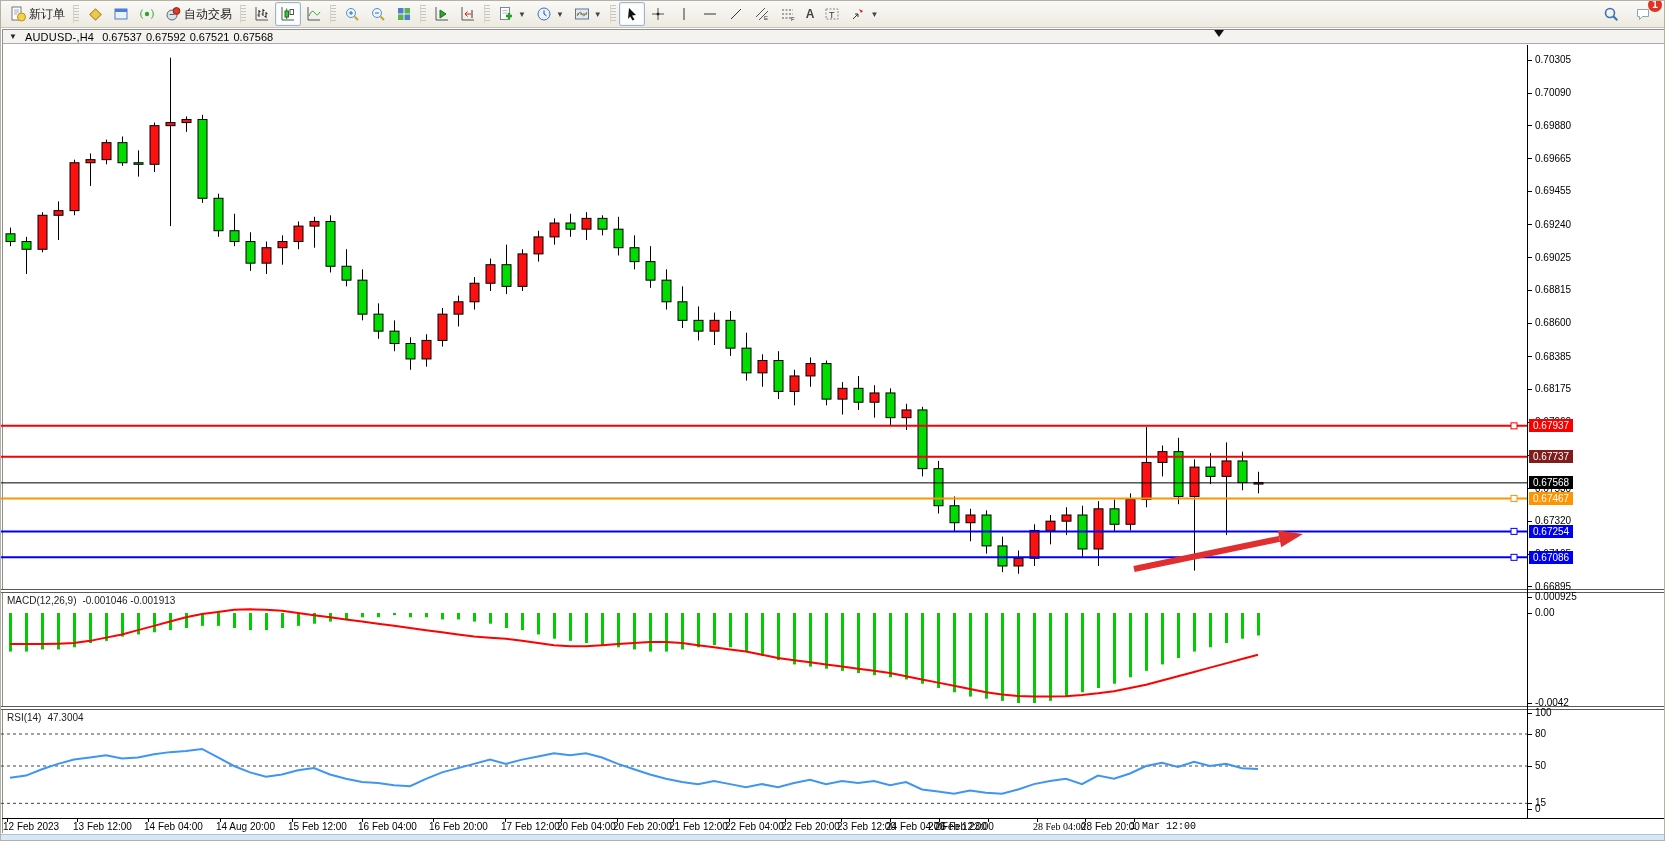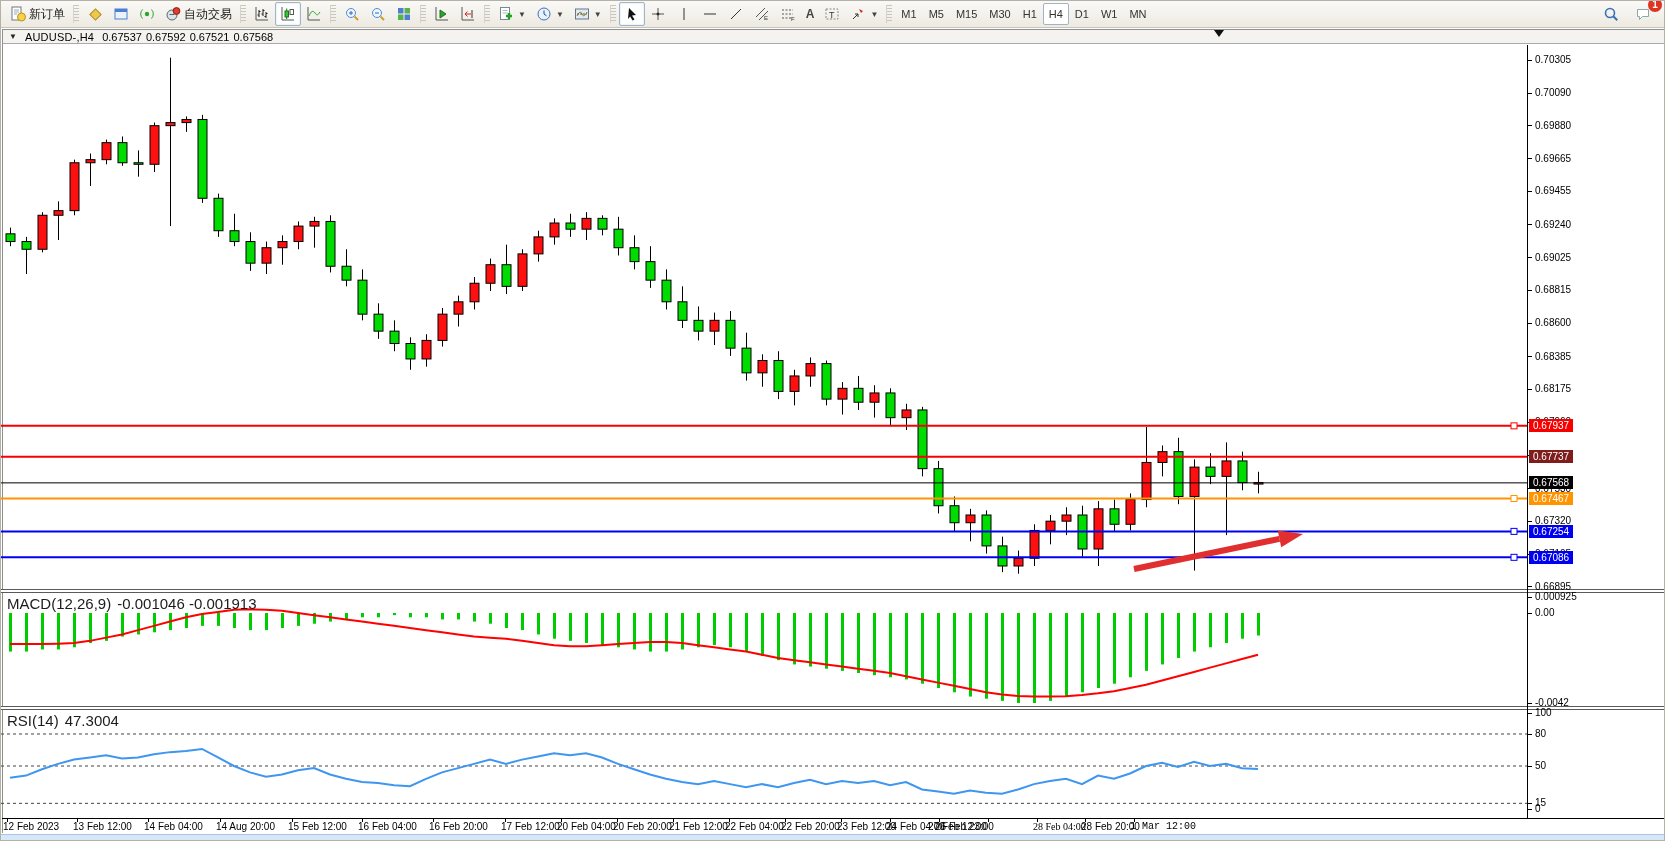--- a/index.html
+++ b/index.html
@@ -28,21 +28,21 @@
             border:1px solid #8f8f8f;border-bottom:1px solid #a9a9a9;box-sizing:border-box;
             display:flex;align-items:center;font-size:11px;color:#000;gap:8px;padding-left:6px;}
   .titlebar .tri{font-size:8px;color:#222;}
   .chartbg{position:absolute;left:1px;top:43px;width:1663px;height:789px;background:#fff;
            border-left:1px solid #8f8f8f;border-right:1px solid #8f8f8f;box-sizing:border-box;}
   .pane-sep{position:absolute;left:0;width:1665px;height:4px;background:#fff;
             border-top:1px solid #5a5a5a;border-bottom:1px solid #5a5a5a;box-sizing:border-box;}
   .axis-line{position:absolute;left:1526px;top:44px;width:1px;height:773px;background:#000;}
   .bottom-line{position:absolute;left:1px;top:817px;width:1663px;height:1px;background:#000;}
   svg.pane{position:absolute;left:0;}
-  .pane-label{position:absolute;font-size:15px;color:#1c1c1c;z-index:5;}
+  .pane-label{position:absolute;font-size:10px;color:#1c1c1c;z-index:5;}
   .pane-label b{font-weight:normal;margin-right:6px;}
   .ax-tick{position:absolute;width:4px;height:1px;background:#000;left:1527px;}
   .ax-lab{position:absolute;left:1534px;font-size:10px;color:#000;white-space:nowrap;}
   .price-tag{position:absolute;left:1528px;font-size:10px;color:#fff;height:13px;line-height:13px;
              padding:0 4px;white-space:nowrap;z-index:6;}
   .t-lab{position:absolute;top:820px;font-size:10px;color:#000;white-space:nowrap;}
   .t-tick{position:absolute;top:817px;width:1px;height:4px;background:#000;}
   .shift-tri{position:absolute;width:0;height:0;border-left:5px solid transparent;
              border-right:5px solid transparent;border-top:7px solid #111;z-index:7;}
   .statusbar{position:absolute;left:0;top:833px;width:1665px;height:8px;background:#d6e7f7;border-top:1px solid #aac4dd;}
@@ -224,31 +224,20 @@
               <text x="5" y="11.5" font-size="9" fill="#333">T</text>
             </svg></span>
         </div>
         <div class="tb-btn">
           <span class="icon"><svg class="icon" width="16" height="16" viewBox="0 0 16 16">
               <path d="M3 13l5-5M8 8h-3M8 8v3" stroke="#333" fill="none"></path>
               <path d="M9 3l4 2-2 2z" fill="#d22"></path>
             </svg></span>
           <span class="dd">▼</span>
         </div>
-      </div>
-      <div class="tb-group">
-        <div class="tf-btn">M1</div>
-        <div class="tf-btn">M5</div>
-        <div class="tf-btn">M15</div>
-        <div class="tf-btn">M30</div>
-        <div class="tf-btn">H1</div>
-        <div class="tf-btn active">H4</div>
-        <div class="tf-btn">D1</div>
-        <div class="tf-btn">W1</div>
-        <div class="tf-btn">MN</div>
       </div>
       <div class="tb-right">
         <div class="tb-btn" style="position: relative;">
           <span class="icon"><svg class="icon" width="16" height="16" viewBox="0 0 16 16">
               <circle cx="7" cy="7" r="4.5" fill="none" stroke="#3a71b8" stroke-width="1.6"></circle>
               <path d="M10.3 10.3l4 4" stroke="#3a71b8" stroke-width="2"></path>
             </svg></span>
         </div>
         <div class="tb-btn" style="position: relative;">
           <span class="icon"><svg class="icon" width="16" height="16" viewBox="0 0 16 16">

